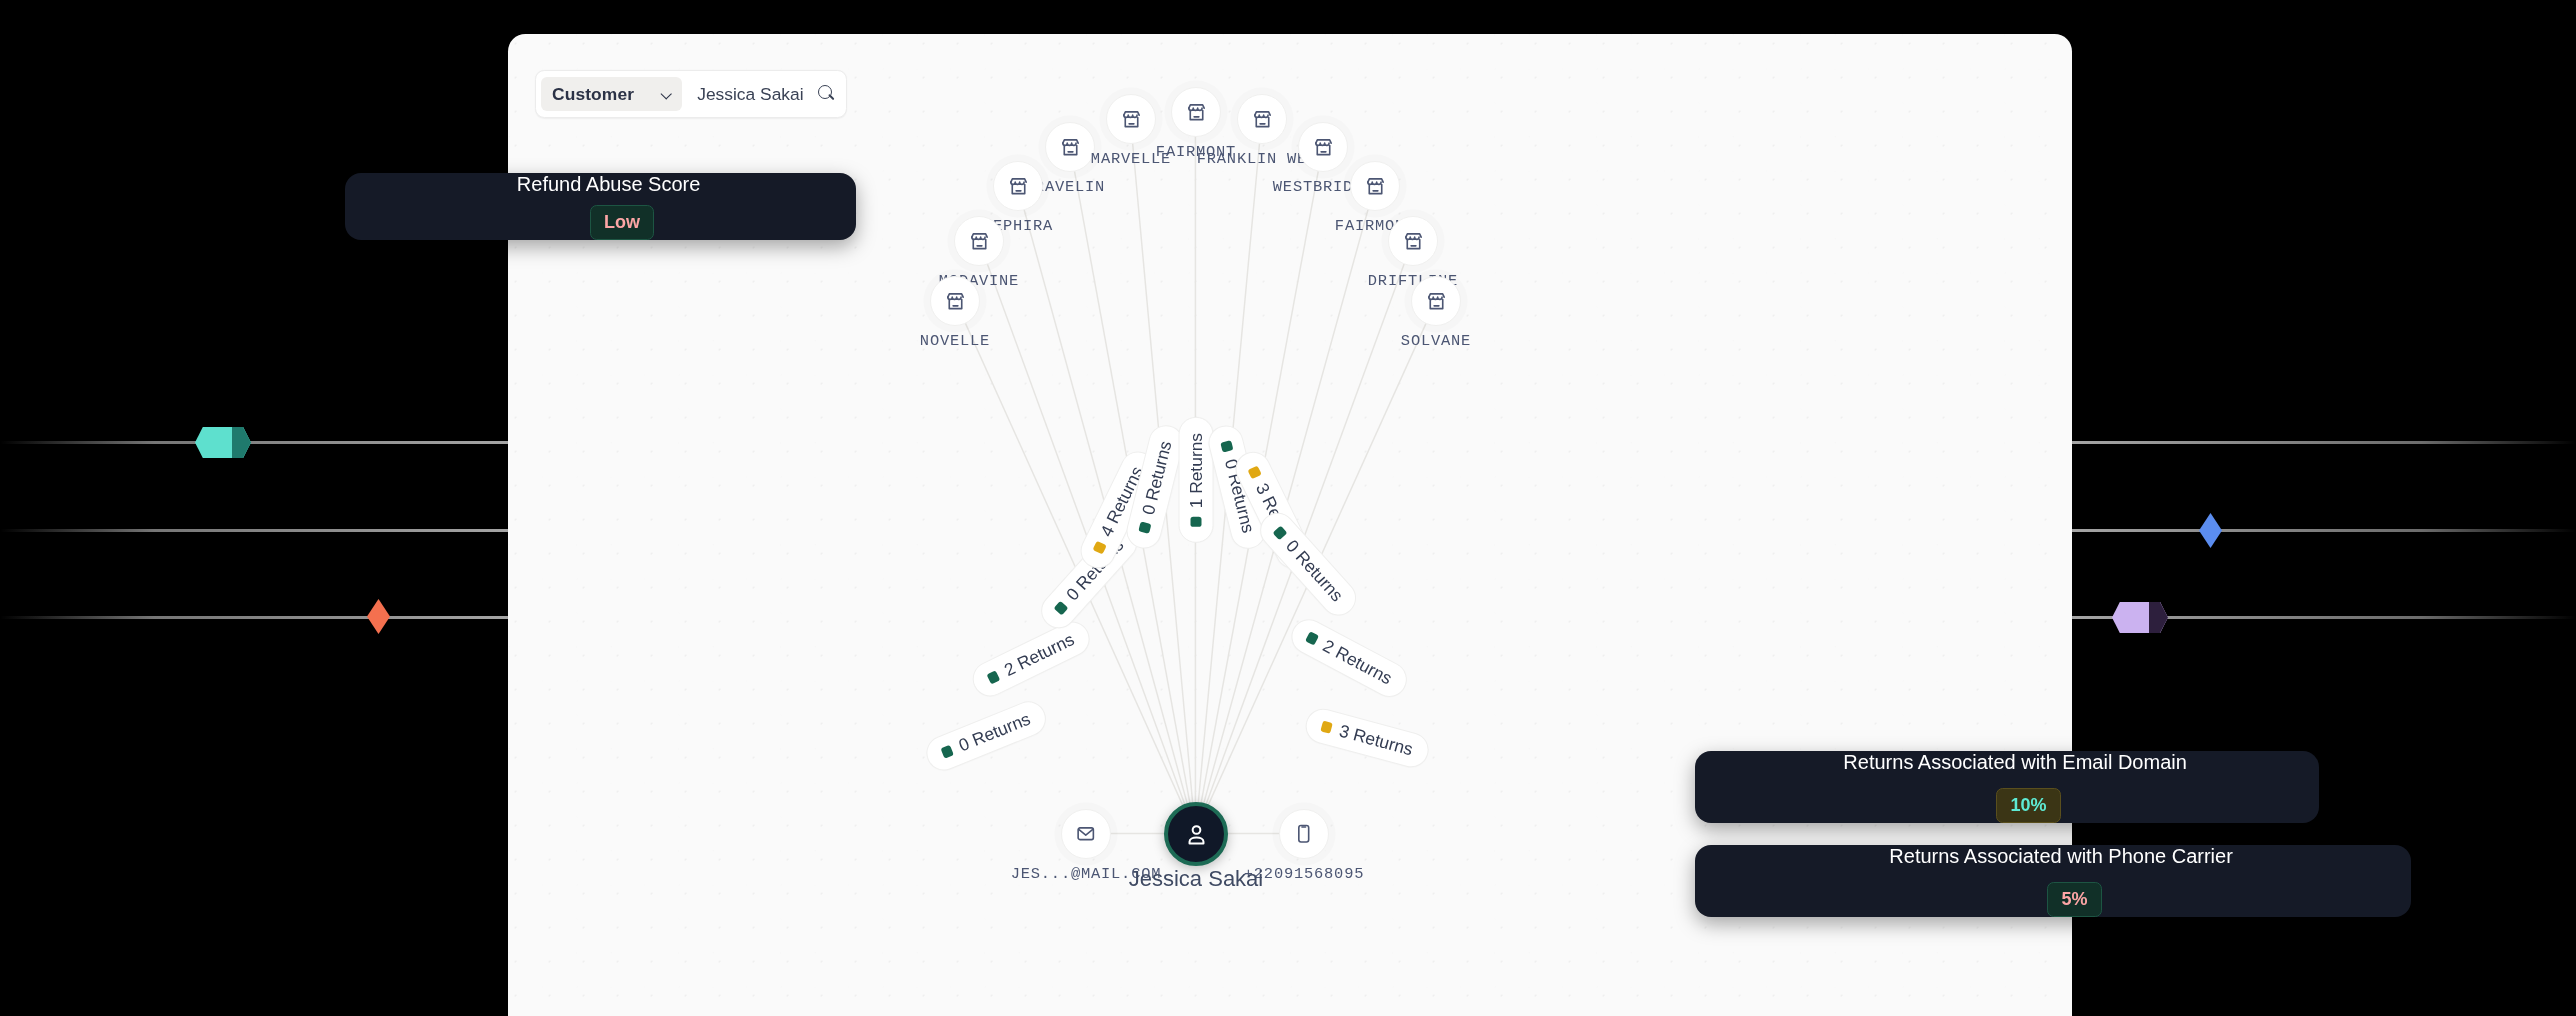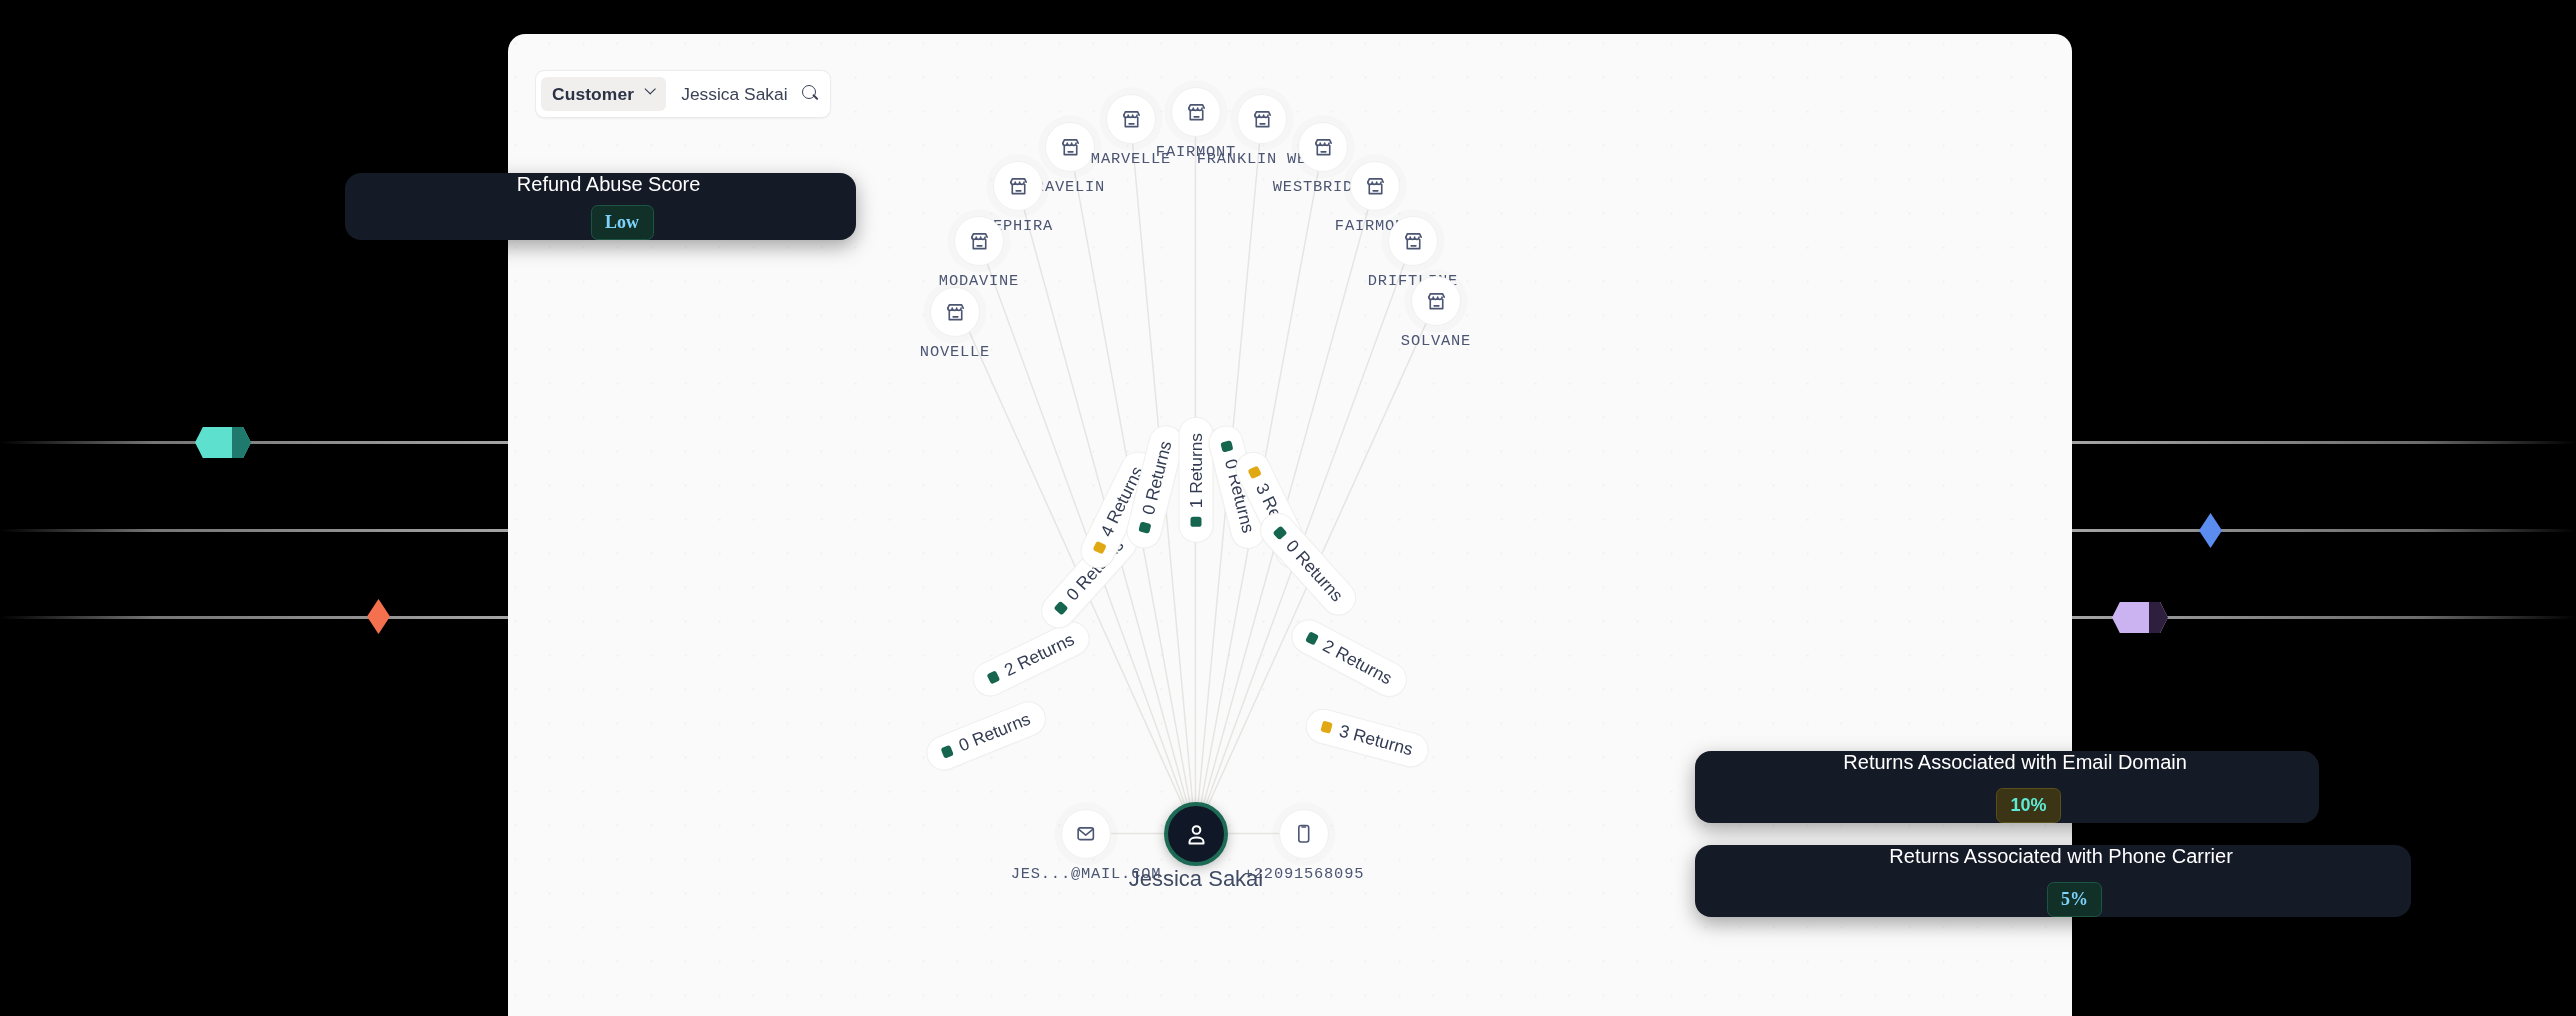--- a/index.html
+++ b/index.html
@@ -75,21 +75,21 @@
   
   #searchbar {
     position: absolute; left: 27px; top: 36px;
     height: 48px; display: flex; align-items: center;
     background: #ffffff; border: 0.7px solid #ececec;
     border-radius: 9.4px;
     padding: 0 10.7px 0 5.4px;
     box-shadow: 0 0.7px 1.3px rgba(0,0,0,0.05);
   }
   #type-chip {
-    display: flex; align-items: flex-start; gap: 11px;
+    display: flex; align-items: center; gap: 27px;
     background: #f0efed; border-radius: 6px;
     padding: 6.7px 10.7px; cursor: pointer;
   }
   #type-chip-label { font-size: 17.4px; color: #2b3246; font-weight: 600; letter-spacing:0.1px;}
   .chev { width: 10.7px; height: 10.7px; position: relative; }
   .chev::before{
     content:""; position:absolute; left:0.7px; top:1.3px;
     width:7.4px; height:7.4px;
     border-right:1.7px solid #2b3246; border-bottom:1.7px solid #2b3246;
     transform: rotate(45deg);
@@ -118,21 +118,21 @@
   }
   .dark-pill .pill-label {
     color: #ffffff; font-size: 20px; font-weight: 400; white-space: nowrap;
   }
   .badge {
     margin-left: 27px;
     border-radius: 6.7px;
     padding: 6px 13.4px;
     font-size: 18px; font-weight: 600;
   }
-  .badge.green { background:#113028; color:#7dd3fc; border:0.7px solid #1d5543;font-family:Liberation Serif, serif;}
+  .badge.green { background:#113028; color:#fca5a5; border:0.7px solid #1d5543;}
   .badge.amber { background:#3b3515; color:#5eead4; border:0.7px solid #5a4f1d;}
 
   
   #graph { position: absolute; inset: 0; }
   #edges { position:absolute; inset:0; }
 
   .node { position:absolute; transform: translate(-50%,-50%); }
   .node-circle {
     width: 50px; height: 50px; border-radius: 50%;
     background: #ffffff;
@@ -319,21 +319,21 @@
           <svg width="23" height="23" viewBox="0 0 24 24" fill="none" stroke="#4c5673" stroke-width="1.7" stroke-linecap="round" stroke-linejoin="round">
               <path d="M4 7.5 5.6 4h12.8L20 7.5"></path>
               <path d="M4 7.5c0 1.3 1 2.3 2.3 2.3S8.6 8.8 8.6 7.5c0 1.3 1 2.3 2.3 2.3s2.3-1 2.3-2.3c0 1.3 1 2.3 2.3 2.3s2.3-1 2.3-2.3"></path>
               <path d="M5.5 10v9.5h13V10"></path>
               <path d="M9.5 16.5h5"></path>
             </svg>
         </div>
         <div class="node-label">DRIFTLINE</div>
       </div>
 
-      <div class="node" style="left:447px; top:278px;">
+      <div class="node" style="left:447px; top:267px;">
         <div class="node-circle">
           <svg width="23" height="23" viewBox="0 0 24 24" fill="none" stroke="#4c5673" stroke-width="1.7" stroke-linecap="round" stroke-linejoin="round">
               <path d="M4 7.5 5.6 4h12.8L20 7.5"></path>
               <path d="M4 7.5c0 1.3 1 2.3 2.3 2.3S8.6 8.8 8.6 7.5c0 1.3 1 2.3 2.3 2.3s2.3-1 2.3-2.3c0 1.3 1 2.3 2.3 2.3s2.3-1 2.3-2.3"></path>
               <path d="M5.5 10v9.5h13V10"></path>
               <path d="M9.5 16.5h5"></path>
             </svg>
         </div>
         <div class="node-label">NOVELLE</div>
       </div>

